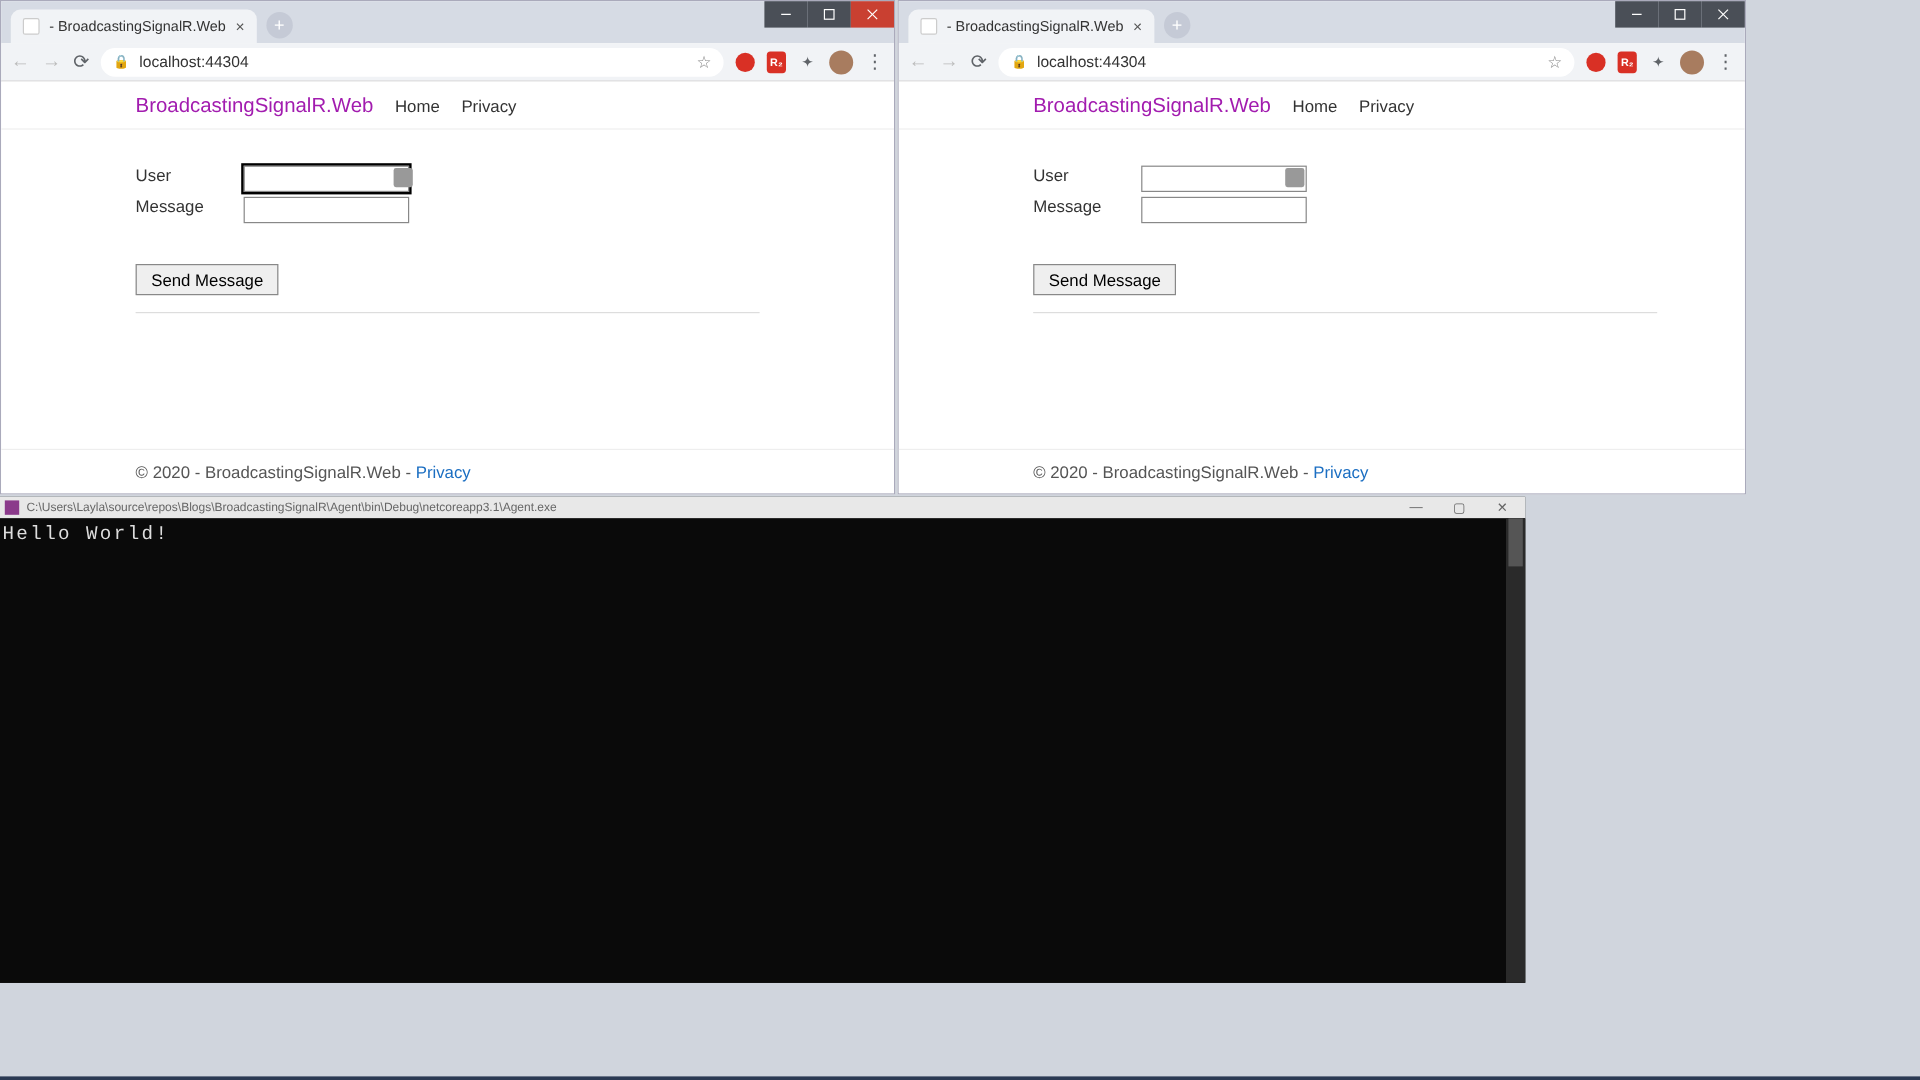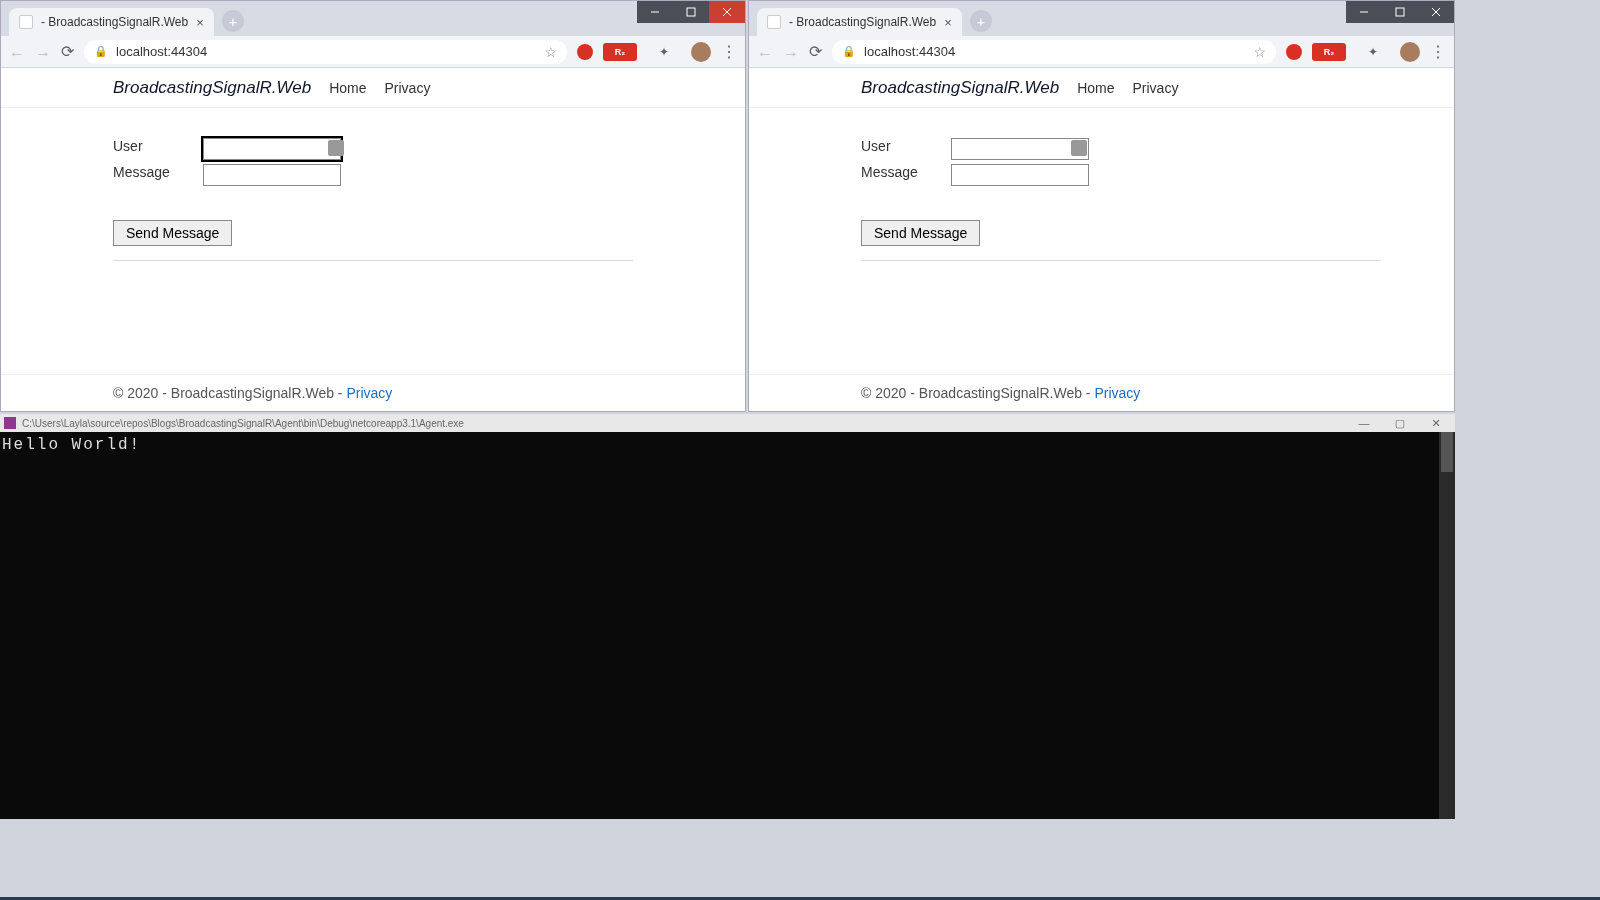--- a/index.html
+++ b/index.html
@@ -85,21 +85,21 @@
       display: flex;
       align-items: center;
       padding: 0 10px;
       gap: 8px;
       font-size: 13px;
       color: #333;
     }
     .lock-icon { color: #5f6368; font-size: 11px; }
     .star-icon { margin-left: auto; color: #888; font-size: 14px; }
     .ext-icon {
-      width: 34px; height: 18px;
+      width: 16px; height: 18px;
       display: flex; align-items: center; justify-content: center;
       font-size: 12px;
     }
     .ext-red { background: #d93025; color: #fff; border-radius: 3px; font-weight: bold; font-size: 9px; }
     .ext-circle-red { width: 16px; height: 16px; border-radius: 50%; background: #d93025; }
     .ext-puzzle { color: #5f6368; }
     .avatar { width: 20px; height: 20px; border-radius: 50%; background: #a87c5f; }
     .menu-dots { color: #5f6368; font-size: 16px; }
 
     
@@ -110,21 +110,21 @@
       overflow: hidden;
     }
     .page-header {
       height: 40px;
       border-bottom: 1px solid #eee;
       display: flex;
       align-items: center;
       padding: 0 112px;
       gap: 18px;
     }
-    .brand { font-size: 17px; color: #0f172a; font-style: italic; }
+    .brand { font-size: 17px; color: #a21caf; }
     .nav-link { font-size: 14px; color: #333; text-decoration: none; }
     .page-body { padding: 30px 112px; }
     .form-row { display: flex; align-items: flex-start; margin-bottom: 4px; }
     .form-label { width: 90px; font-size: 14px; color: #333; }
     .text-input {
       width: 138px; height: 22px;
       border: 1px solid #888;
       font-size: 13px;
       padding: 0 4px;
     }
@@ -153,21 +153,21 @@
       color: #555;
       background: #fff;
       margin-top: 25px;
     }
     .footer a { color: #1b6ec2; text-decoration: none; }
 
     
     .console-window {
       position: absolute;
       left: 0; top: 414px;
-      width: 1455px; height: 405px;
+      width: 1271px; height: 405px;
       background: #000;
       display: flex;
       flex-direction: column;
     }
     .console-titlebar {
       height: 18px;
       background: #e8e8e8;
       display: flex;
       align-items: center;
       font-size: 10px;

